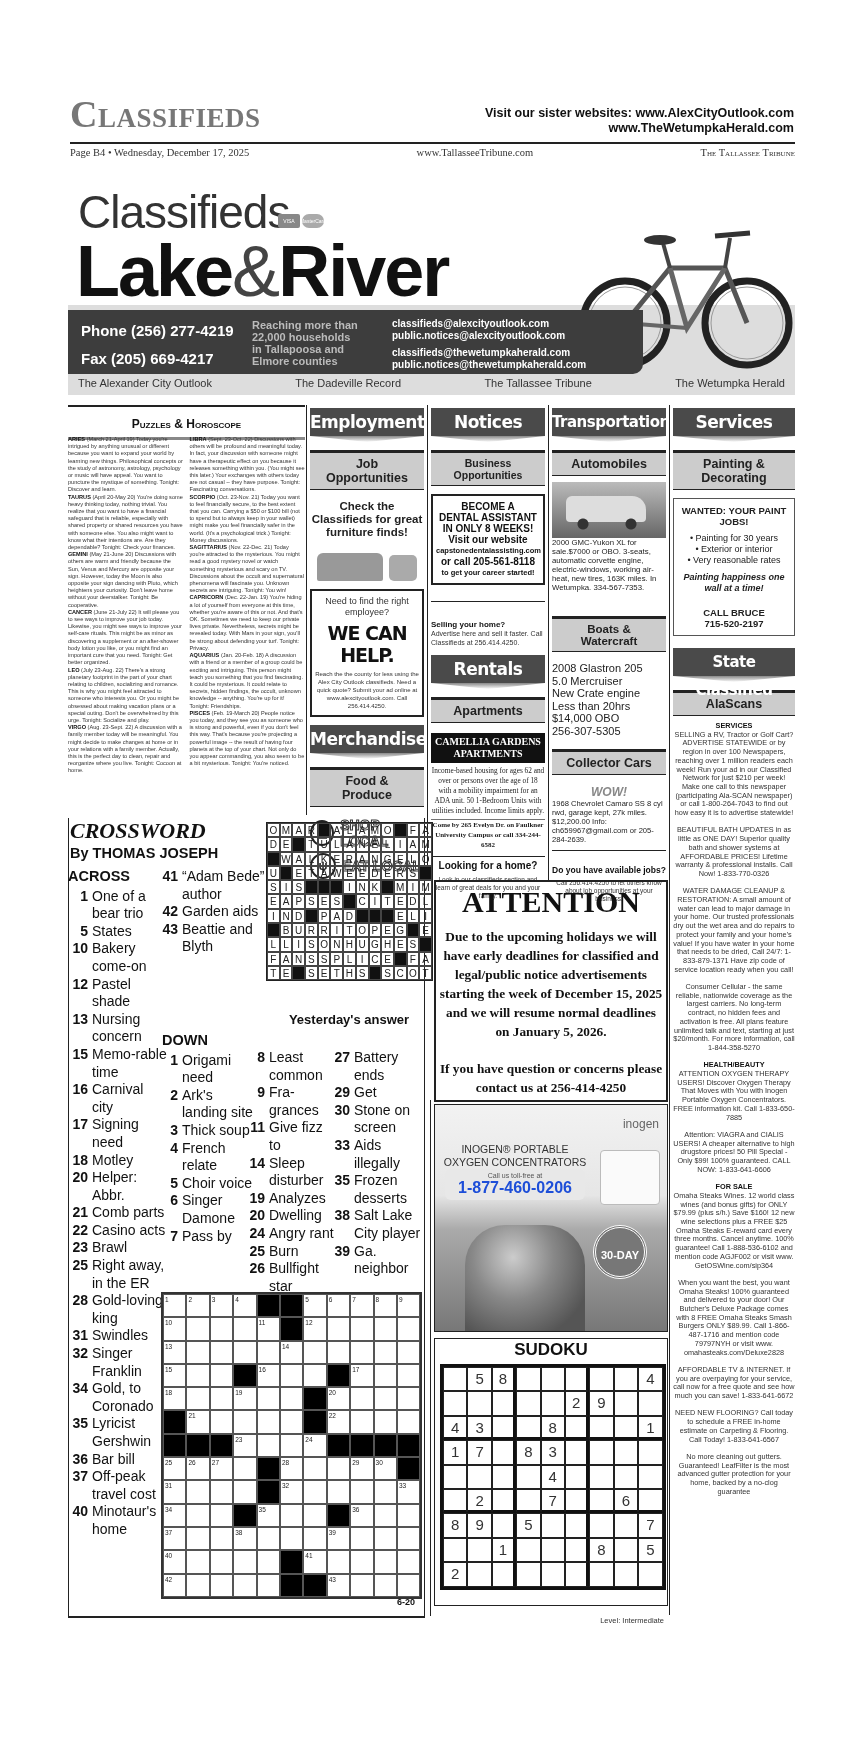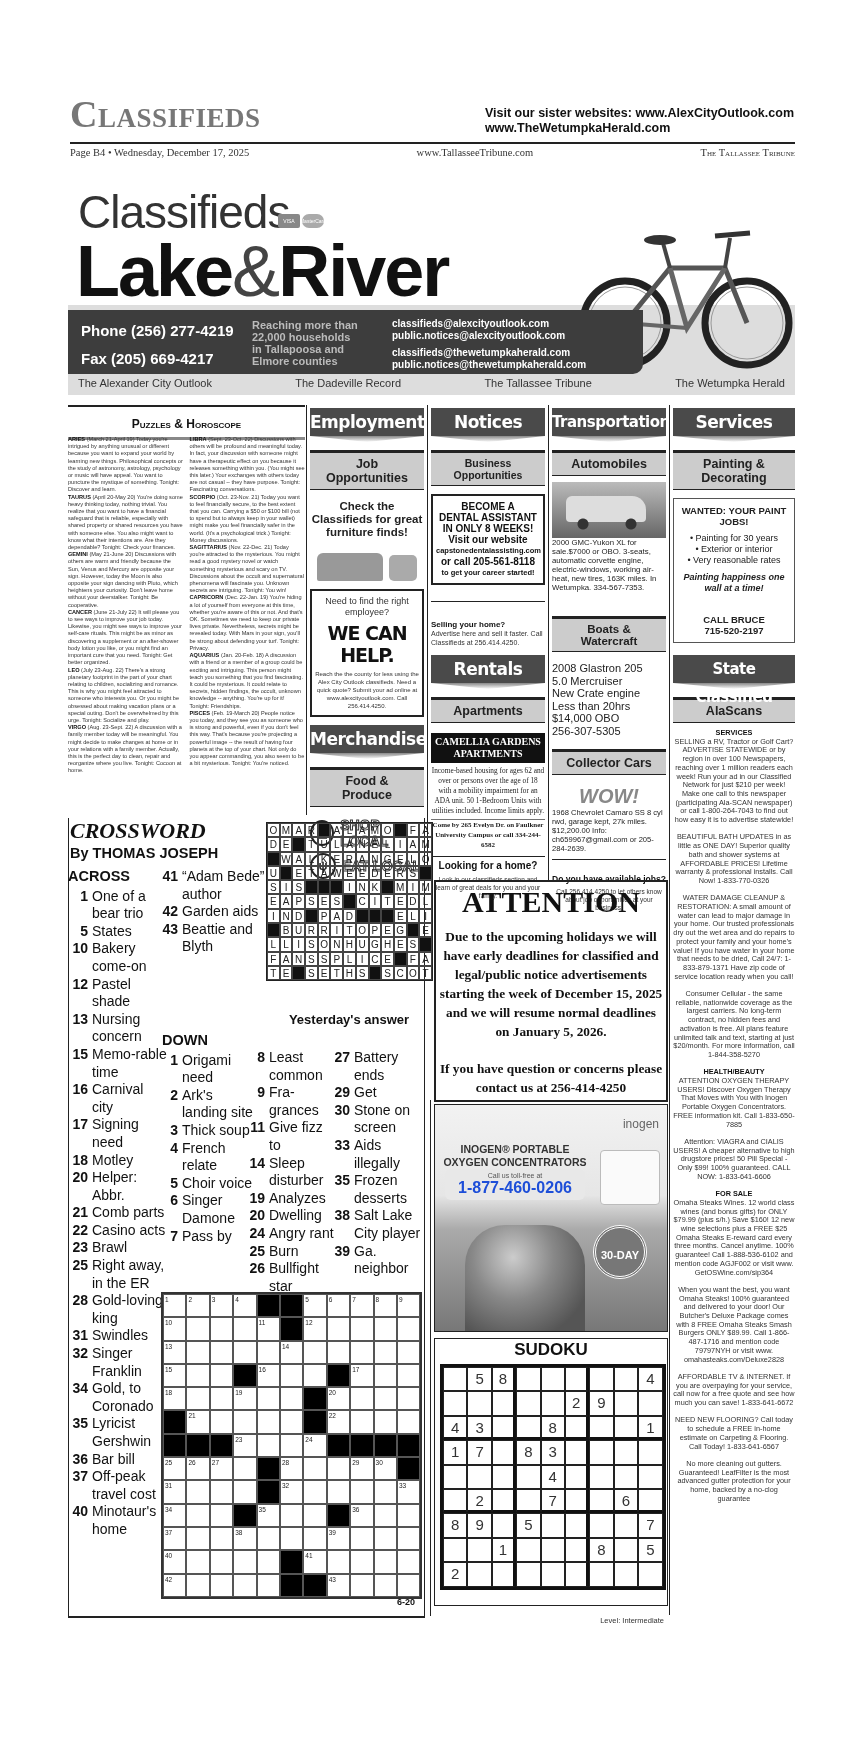--- a/index.html
+++ b/index.html
@@ -1,19 +1,19 @@
 <!DOCTYPE html>
 <html><head>
 <meta charset="utf-8">
 <style>
 *{box-sizing:border-box;margin:0;padding:0}
 body{width:860px;height:1746px;background:#fff;font-family:"Liberation Sans",sans-serif;color:#111;position:relative;overflow:hidden}
 .abs{position:absolute}
 .mast-title{left:70px;top:92px;font-family:"Liberation Serif",serif;font-size:38px;font-weight:bold;color:#777;letter-spacing:0.5px;font-variant:small-caps}
-.sister{right:66px;top:106px;font-weight:bold;font-size:12.5px;line-height:15px;font-family:"Liberation Sans",sans-serif}
+.sister{right:66px;top:106px;text-align:right;font-weight:bold;font-size:12.5px;line-height:15px;font-family:"Liberation Sans",sans-serif}
 .rule1{left:70px;top:142px;width:725px;height:2px;background:#222}
 .folio{left:70px;top:147px;width:725px;font-family:"Liberation Serif",serif;font-size:10.5px;color:#333;display:flex;justify-content:space-between}
 .folio .pub{font-variant:small-caps}
 .b-class{left:78px;top:185px;font-size:46px;color:#333;font-weight:300;letter-spacing:-1px}
 .b-lake{left:76px;top:230px;font-size:72px;font-weight:bold;color:#111;letter-spacing:-2px}
 .b-amp{font-weight:300;color:#444}
 .cards{left:278px;top:214px;display:flex;gap:2px}
 .card{width:22px;height:14px;border-radius:2px;background:#888;color:#fff;font-size:5px;display:flex;align-items:center;justify-content:center}
 .card.mc{background:#aaa;border-radius:7px}
 .gray-band{left:68px;top:305px;width:727px;height:90px;background:#ddd}
@@ -57,21 +57,21 @@
 .camtext{font-family:"Liberation Serif",serif;font-size:7.3px;text-align:center;line-height:10px;color:#222;margin-top:3px}
 .camtext b{font-size:7px}
 .looking{text-align:center;border-top:1px solid #222;margin-top:6px;padding-top:3px}
 .looking .h{font-weight:bold;font-size:10px;line-height:12px}
 .looking .t{font-size:6.5px;color:#333;line-height:8px;margin-top:4px}
 .car{height:56px;background:linear-gradient(#bbb,#666);margin-top:6px;position:relative}
 .car::before{content:"";position:absolute;left:14px;top:14px;width:80px;height:26px;background:#ddd;border-radius:6px 14px 4px 4px}
 .car::after{content:"";position:absolute;left:22px;top:36px;width:66px;height:12px;background:radial-gradient(circle at 9px 6px,#333 5px,transparent 6px),radial-gradient(circle at 57px 6px,#333 5px,transparent 6px)}
 .cartext{font-size:7.8px;line-height:9px;color:#222}
 .boattext{font-size:11px;line-height:12.5px;color:#222;margin-top:10px}
-.wow{text-align:center;font-weight:bold;font-size:20px;color:#888;margin-top:10px;font-style:italic}
+.wow{text-align:center;font-weight:bold;font-size:12px;color:#888;margin-top:10px;font-style:italic}
 .camaro{font-size:7.6px;line-height:9px;color:#222}
 .jobs{border-top:1px solid #222;margin-top:6px;padding-top:14px;text-align:center}
 .jobs .h{font-weight:bold;font-size:8.5px}
 .jobs .t{font-size:6.5px;color:#333;line-height:8px;margin-top:4px}
 .paintbox{border:1px solid #555;text-align:center;margin-top:8px;padding:6px 2px;font-size:9px;color:#222;line-height:11px}
 .paintbox .h{font-weight:bold;font-size:9.5px}
 .paintbox i{font-weight:bold}
 .alascan{font-size:7.3px;line-height:8.7px;text-align:center;color:#333;margin-top:6px}
 .alascan p{margin-bottom:8.7px}
 .alascan b{color:#111}
@@ -91,21 +91,21 @@
 .grid div{border:0.5px solid #555;font-size:6.5px;padding:1px;color:#222;position:relative}
 .grid .blk{background:#000}
 .cwnum{left:397px;top:1597px;font-size:9px;font-weight:bold}
 
 .att{left:434px;top:880px;width:234px;height:222px;border:2px solid #222;text-align:center;font-family:"Liberation Serif",serif}
 .att .h{font-size:30px;font-weight:bold;margin-top:3px}
 .att .b{font-size:13.3px;font-weight:bold;line-height:19px;margin-top:8px;padding:0 3px}
 .att .c{font-size:13.3px;font-weight:bold;line-height:19px;margin-top:18px}
 .inogen{left:434px;top:1104px;width:234px;height:228px;border:1px solid #222;background:linear-gradient(#f2f2f2 0,#e6e6e6 40%,#aaa 55%,#777 100%);overflow:hidden;text-align:center}
 .ino-logo{right:8px;top:12px;font-size:12px;color:#666}
-.ino-h{left:0;width:160px;top:38px;font-weight:bold;font-size:10.5px;color:#333;line-height:13px}
+.ino-h{left:0;width:160px;top:38px;font-weight:normal;font-size:10.5px;color:#333;line-height:13px}
 .ino-call{left:10px;top:64px;width:140px;background:#e8e8e8;border-radius:6px;padding:3px;font-size:7px;color:#555}
 .ino-call b{display:block;font-size:16px;color:#1d4ed8}
 .ino-dev{left:165px;top:45px;width:60px;height:55px;background:#fafafa;border-radius:4px;border:1px solid #bbb}
 .ino-seal{left:158px;top:120px;width:54px;height:54px;border-radius:50%;background:#777;border:3px double #fff;color:#fff;font-weight:bold;font-size:11px;line-height:54px}
 .ino-people{left:30px;top:120px;width:120px;height:108px;background:radial-gradient(ellipse at 40% 30%,#ccc 0,#888 40%,#555 80%);border-radius:40px 40px 0 0}
 .sudoku{left:434px;top:1338px;width:234px;height:268px;border:1px solid #222}
 .sd-title{left:434px;top:1340px;width:234px;text-align:center;font-weight:bold;font-size:17px}
 .sd-grid{left:440px;top:1364px;display:grid;grid-template-columns:repeat(9,24.4px);grid-auto-rows:24.4px;border:3px solid #111}
 .sd-grid div{border:1px solid #222;font-size:15px;text-align:center;line-height:22px;color:#333}
 .sd-grid .rb{border-right:3px solid #111}
@@ -275,21 +275,21 @@
 
 <div class="colbox c4">
   <div class="sec-banner">Services</div>
   <div class="sub-banner" style="margin-top:14px">Painting &amp; Decorating</div>
   <div class="paintbox">
     <div class="h">WANTED: YOUR PAINT JOBS!</div>
     <div style="margin-top:6px">• Painting for 30 years</div>
     <div>• Exterior or interior</div>
     <div>• Very reasonable rates</div>
     <div style="margin-top:6px"><i>Painting happiness one wall at a time!</i></div>
-    <div class="h" style="margin-top:20px">CALL BRUCE</div>
+    <div class="h" style="margin-top:13px">CALL BRUCE</div>
     <div class="h">715-520-2197</div>
   </div>
   <div class="sec-banner" style="margin-top:12px;font-size:15px">State Classified</div>
   <div class="sub-banner" style="margin-top:14px">AlaScans</div>
   <div class="alascan" id="alascans">
       <p><b>SERVICES</b><br><span>SELLING a RV, Tractor or Golf Cart? ADVERTISE STATEWIDE or by region in over 100 Newspapers, reaching over 1 million readers each week!  Run your ad in our Classified Network for just $210 per week! Make one call to this newspaper (participating Ala-SCAN newspaper) or call 1-800-264-7043 to find out how easy it is to advertise statewide!</span></p>
       <p><span>BEAUTIFUL BATH UPDATES in as little as ONE DAY! Superior quality bath and shower systems at AFFORDABLE PRICES! Lifetime warranty &amp; professional installs. Call Now! 1-833-770-0326</span></p>
       <p><span>WATER DAMAGE CLEANUP &amp; RESTORATION:  A small amount of water can lead to major damage in your home. Our trusted professionals dry out the wet area and do repairs to protect your family and your home's value! If you have water in your home that needs to be dried, Call 24/7:  1-833-879-1371 Have zip code of service location ready when you call!</span></p>
       <p><span>Consumer Cellular - the same reliable, nationwide coverage as the largest carriers. No long-term contract, no hidden fees and activation is free. All plans feature unlimited talk and text, starting at just $20/month. For more information, call 1-844-358-5270</span></p>
       <p><b>HEALTH/BEAUTY</b><br><span>ATTENTION OXYGEN THERAPY USERS! Discover Oxygen Therapy That Moves with You with Inogen Portable Oxygen Concentrators. FREE information kit. Call 1-833-650-7885</span></p>

